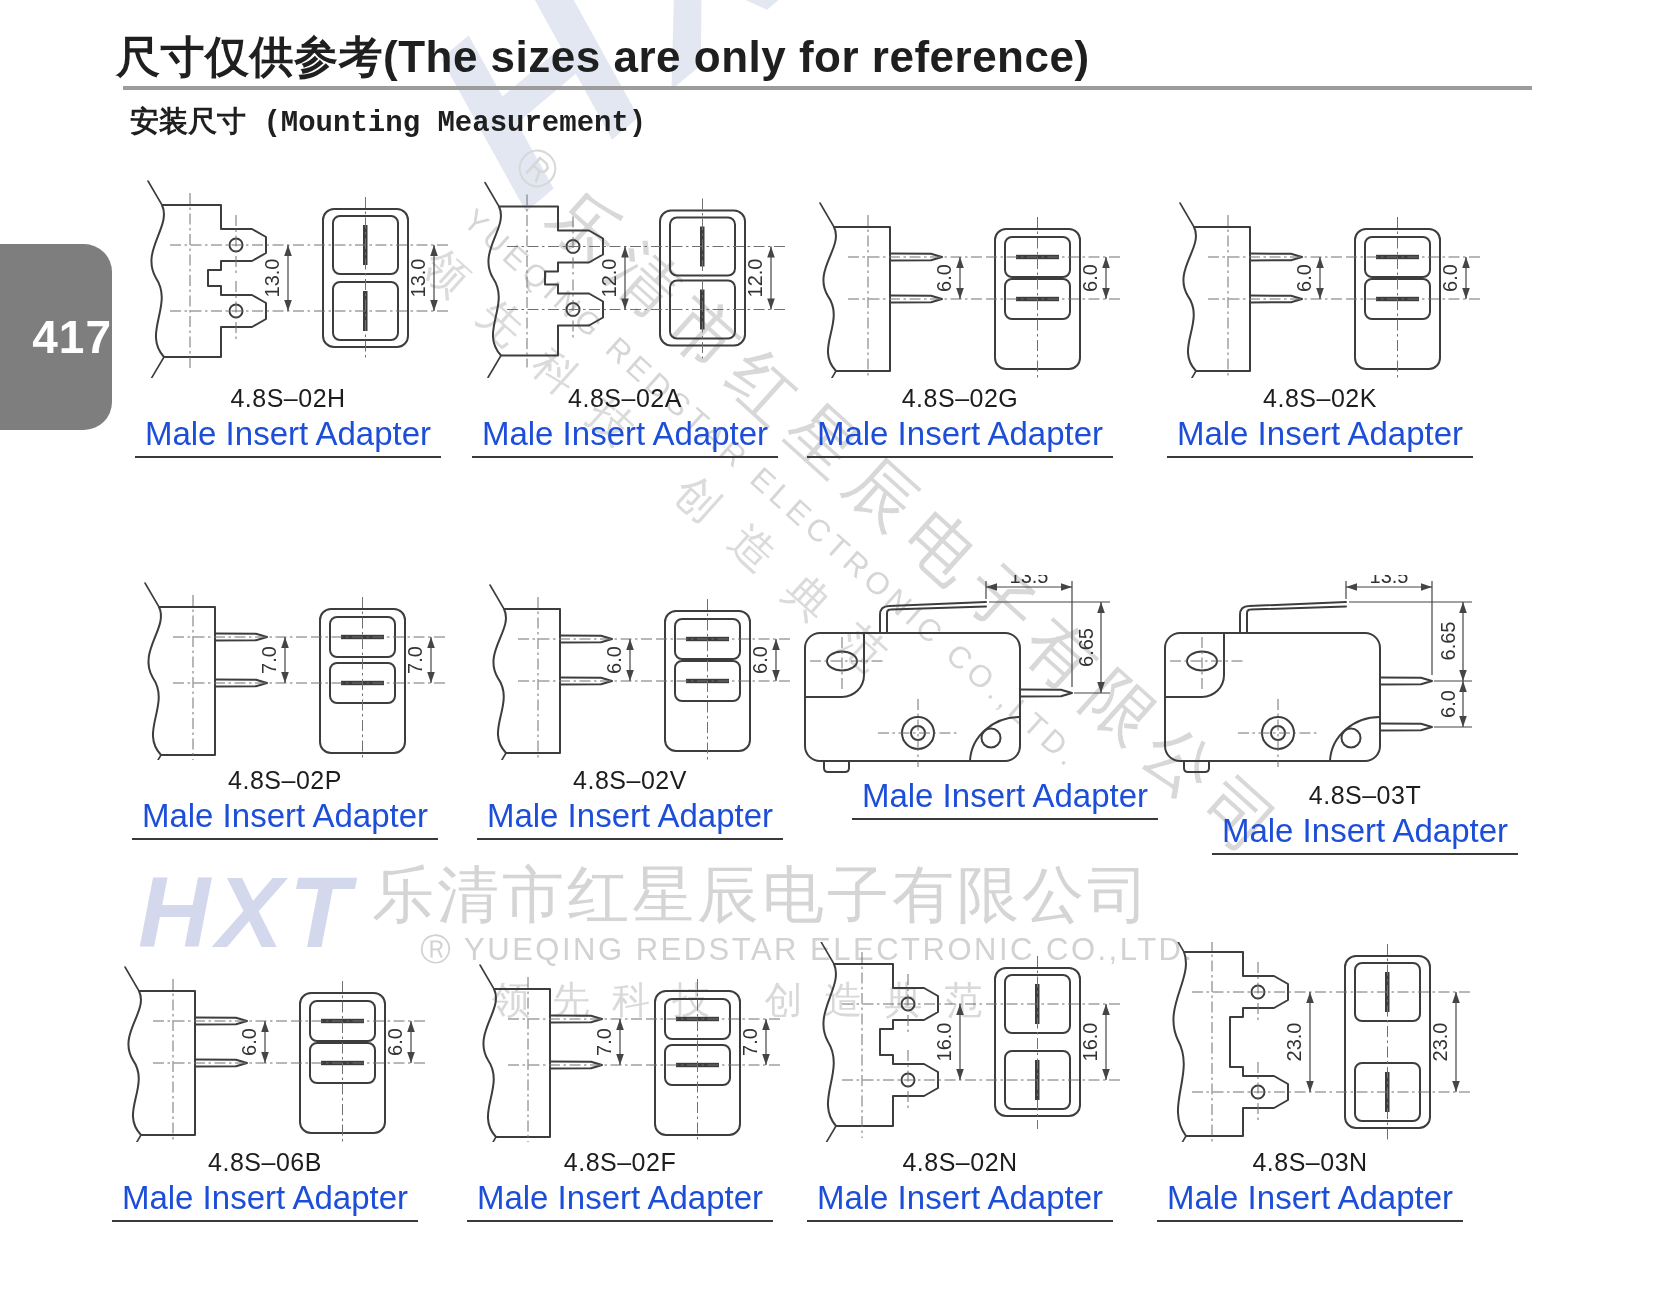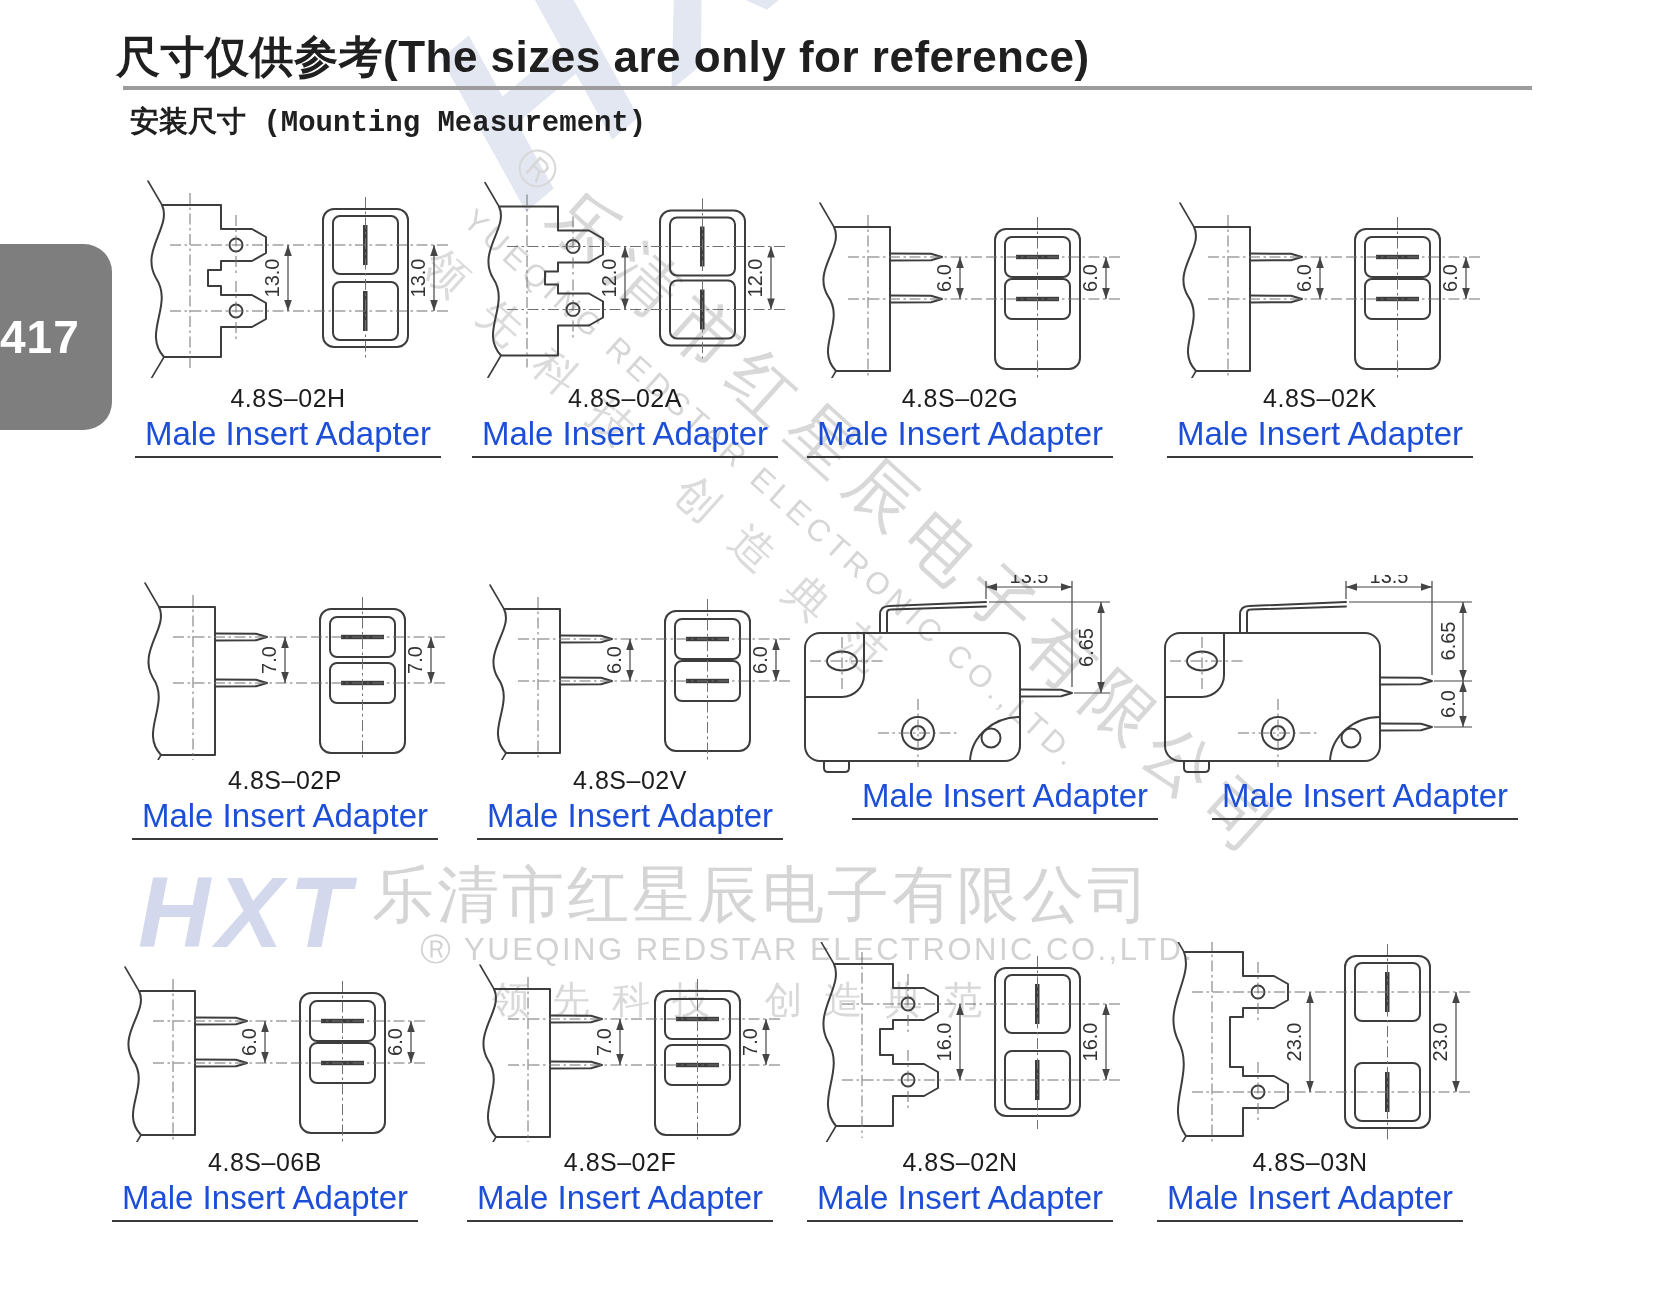--- a/index.html
+++ b/index.html
@@ -6,21 +6,21 @@
   .page{position:relative;width:1653px;height:1300px;background:#ffffff;overflow:hidden;
         font-family:"Liberation Sans","DejaVu Sans",sans-serif;}
   
   .title{position:absolute;left:116px;top:28px;font-size:44px;font-weight:bold;
          color:#1f1f1f;letter-spacing:.5px;z-index:3;}
   .divider{position:absolute;left:123px;top:86px;width:1409px;height:4px;background:#9c9c9c;z-index:3;}
   .subtitle{position:absolute;left:130px;top:102px;font-size:29px;font-weight:bold;color:#1f1f1f;z-index:3;font-family:Liberation Mono, monospace;}
   
   .badge{position:absolute;left:0;top:244px;width:112px;height:186px;background:#7e7e7e;
          border-radius:0 28px 28px 0;color:#ffffff;font-size:46px;font-weight:bold;
-         display:flex;align-items:center;justify-content:flex-start;letter-spacing:1px;z-index:3;}
+         display:flex;align-items:center;justify-content:flex-end;letter-spacing:1px;z-index:3;}
   
   .wm-hxt-top{position:absolute;left:400px;top:-180px;font-size:250px;font-weight:bold;font-style:italic;
               color:#ccd4e8;opacity:.55;transform:rotate(-40deg);letter-spacing:25px;z-index:1;white-space:nowrap;}
   .wm-diag{position:absolute;left:545px;top:130px;transform:rotate(42deg);transform-origin:0 0;
            z-index:1;white-space:nowrap;}
   .wm-line1{font-size:68px;color:#d8d8d8;letter-spacing:12px;}
   .wm-reg{font-size:40px;vertical-align:20px;margin-right:8px;color:#d8d8d8;}
   .wm-line2{font-size:31px;color:#d6d6d6;letter-spacing:5px;margin-top:6px;}
   .wm-line3{font-size:44px;color:#dbdbdb;letter-spacing:30px;margin-top:10px;}
   .wm-center{position:absolute;left:138px;top:862px;display:flex;align-items:flex-start;z-index:1;white-space:nowrap;}
@@ -320,20 +320,21 @@
             <line class="dim" x1="284" y1="106" x2="322" y2="106"></line>
             <line class="dim" x1="284" y1="152" x2="322" y2="152"></line>
             <line class="dim" x1="313" y1="27" x2="313" y2="152"></line>
             <path class="ar" d="M313,27 l-3.8,11 h7.6 z"></path>
             <path class="ar" d="M313,106 l-3.8,-11 h7.6 z"></path>
             <path class="ar" d="M313,106 l-3.8,11 h7.6 z"></path>
             <path class="ar" d="M313,152 l-3.8,-11 h7.6 z"></path>
             <text class="dt" transform="rotate(-90 305 66)" x="305" y="66" text-anchor="middle">6.65</text>
             <text class="dt" transform="rotate(-90 305 129)" x="305" y="129" text-anchor="middle">6.0</text>
           </svg></div>
+        <div class="part">4.8S–03T</div>
         <div class="alabel-wrap"><span class="alabel">Male Insert Adapter</span></div>
       </div>
       <div class="cell" style="left: 95px; top: 942px; width: 340px;">
         <div class="drawing"><svg viewBox="0 0 340 200" width="340" height="200" xmlns="http://www.w3.org/2000/svg">
             <path class="ol" d="M 44,49 L 100,49 L 100,193 L 46,193 C 24,169.96 56,144.04 38,118.12 C 22,92.2 54,69.16 44,49"></path>
             <line class="thin" x1="44" y1="49" x2="30" y2="25"></line>
             <line class="thin" x1="46" y1="193" x2="33" y2="215"></line>
             <path class="ol" d="M 100,75.5 L 141,75.8 L 152,79 L 141,82.2 L 100,82.5"></path>
             <path class="ol" d="M 100,117.5 L 141,117.8 L 152,121 L 141,124.2 L 100,124.5"></path>
             <line class="dd" x1="58" y1="79" x2="192" y2="79"></line>

